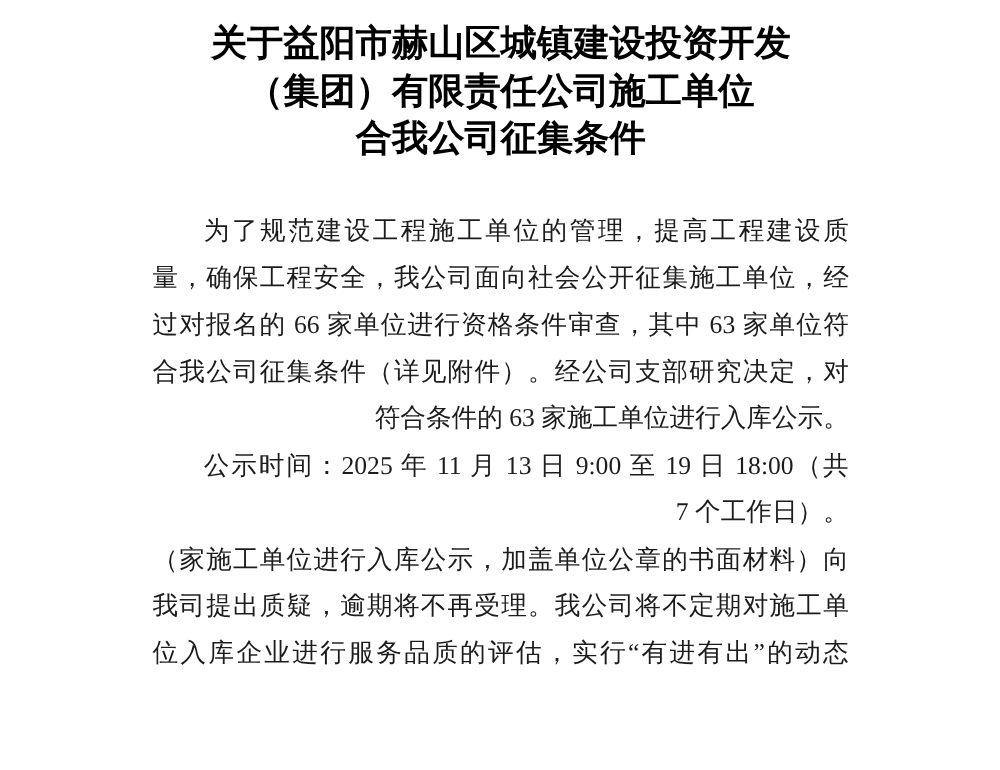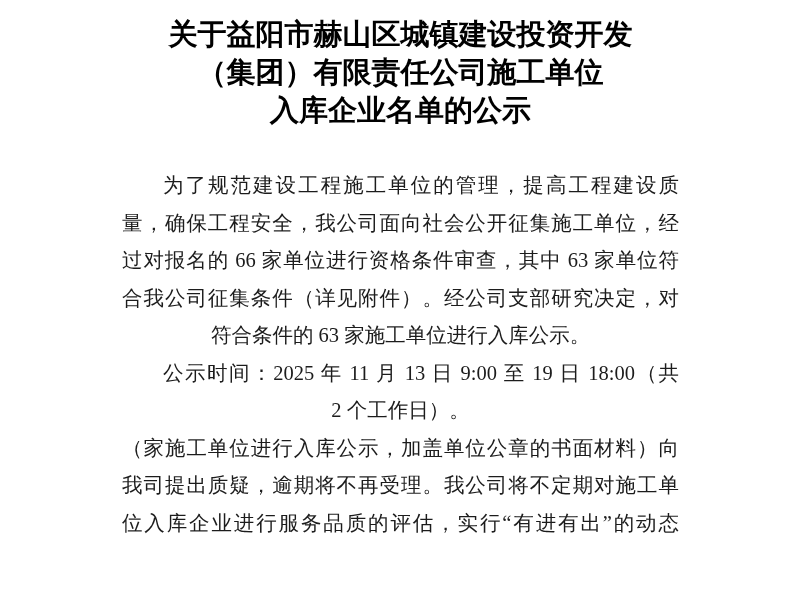--- a/index.html
+++ b/index.html
@@ -39,53 +39,53 @@
   .title-line { display: block; }
   .body-text {
     margin-top: 38px;
     font-family: Liberation Serif, serif;
     font-size: 20.5px;
     line-height: 37.5px;
     color: var(--doc-text);
   }
   .paragraph { margin: 0; padding: 0; }
   .line {
-    text-align: center;
+    text-align: right;
     white-space: nowrap;
   }
   .line.full {
     white-space: normal;
     text-align: justify;
     text-align-last: justify;
   }
   .line.first {
     text-indent: 2em;
   }
 </style>
 </head>
 <body>
 
 <div class="page">
   <div class="content">
     <div class="title">
         <div class="title-line">关于益阳市赫山区城镇建设投资开发</div>
         <div class="title-line">（集团）有限责任公司施工单位</div>
-        <div class="title-line">入库企业名单的公示</div>
+        <div class="title-line">合我公司征集条件</div>
       </div>
     <div class="body-text">
         <div class="paragraph">
           <div class="line full first">为了规范建设工程施工单位的管理，提高工程建设质</div>
           <div class="line full">量，确保工程安全，我公司面向社会公开征集施工单位，经</div>
           <div class="line full">过对报名的 66 家单位进行资格条件审查，其中 63 家单位符</div>
           <div class="line full">合我公司征集条件（详见附件）。经公司支部研究决定，对</div>
           <div class="line">符合条件的 63 家施工单位进行入库公示。</div>
         </div>
         <div class="paragraph">
           <div class="line full first">公示时间：2025 年 11 月 13 日 9:00 至 19 日 18:00（共</div>
-          <div class="line">2 个工作日）。</div>
+          <div class="line">7 个工作日）。</div>
         </div>
         <div class="paragraph">
           <div class="line full">（家施工单位进行入库公示，加盖单位公章的书面材料）向</div>
           <div class="line full">我司提出质疑，逾期将不再受理。我公司将不定期对施工单</div>
           <div class="line full">位入库企业进行服务品质的评估，实行“有进有出”的动态</div>
         </div>
       </div>
   </div>
 </div>
 

